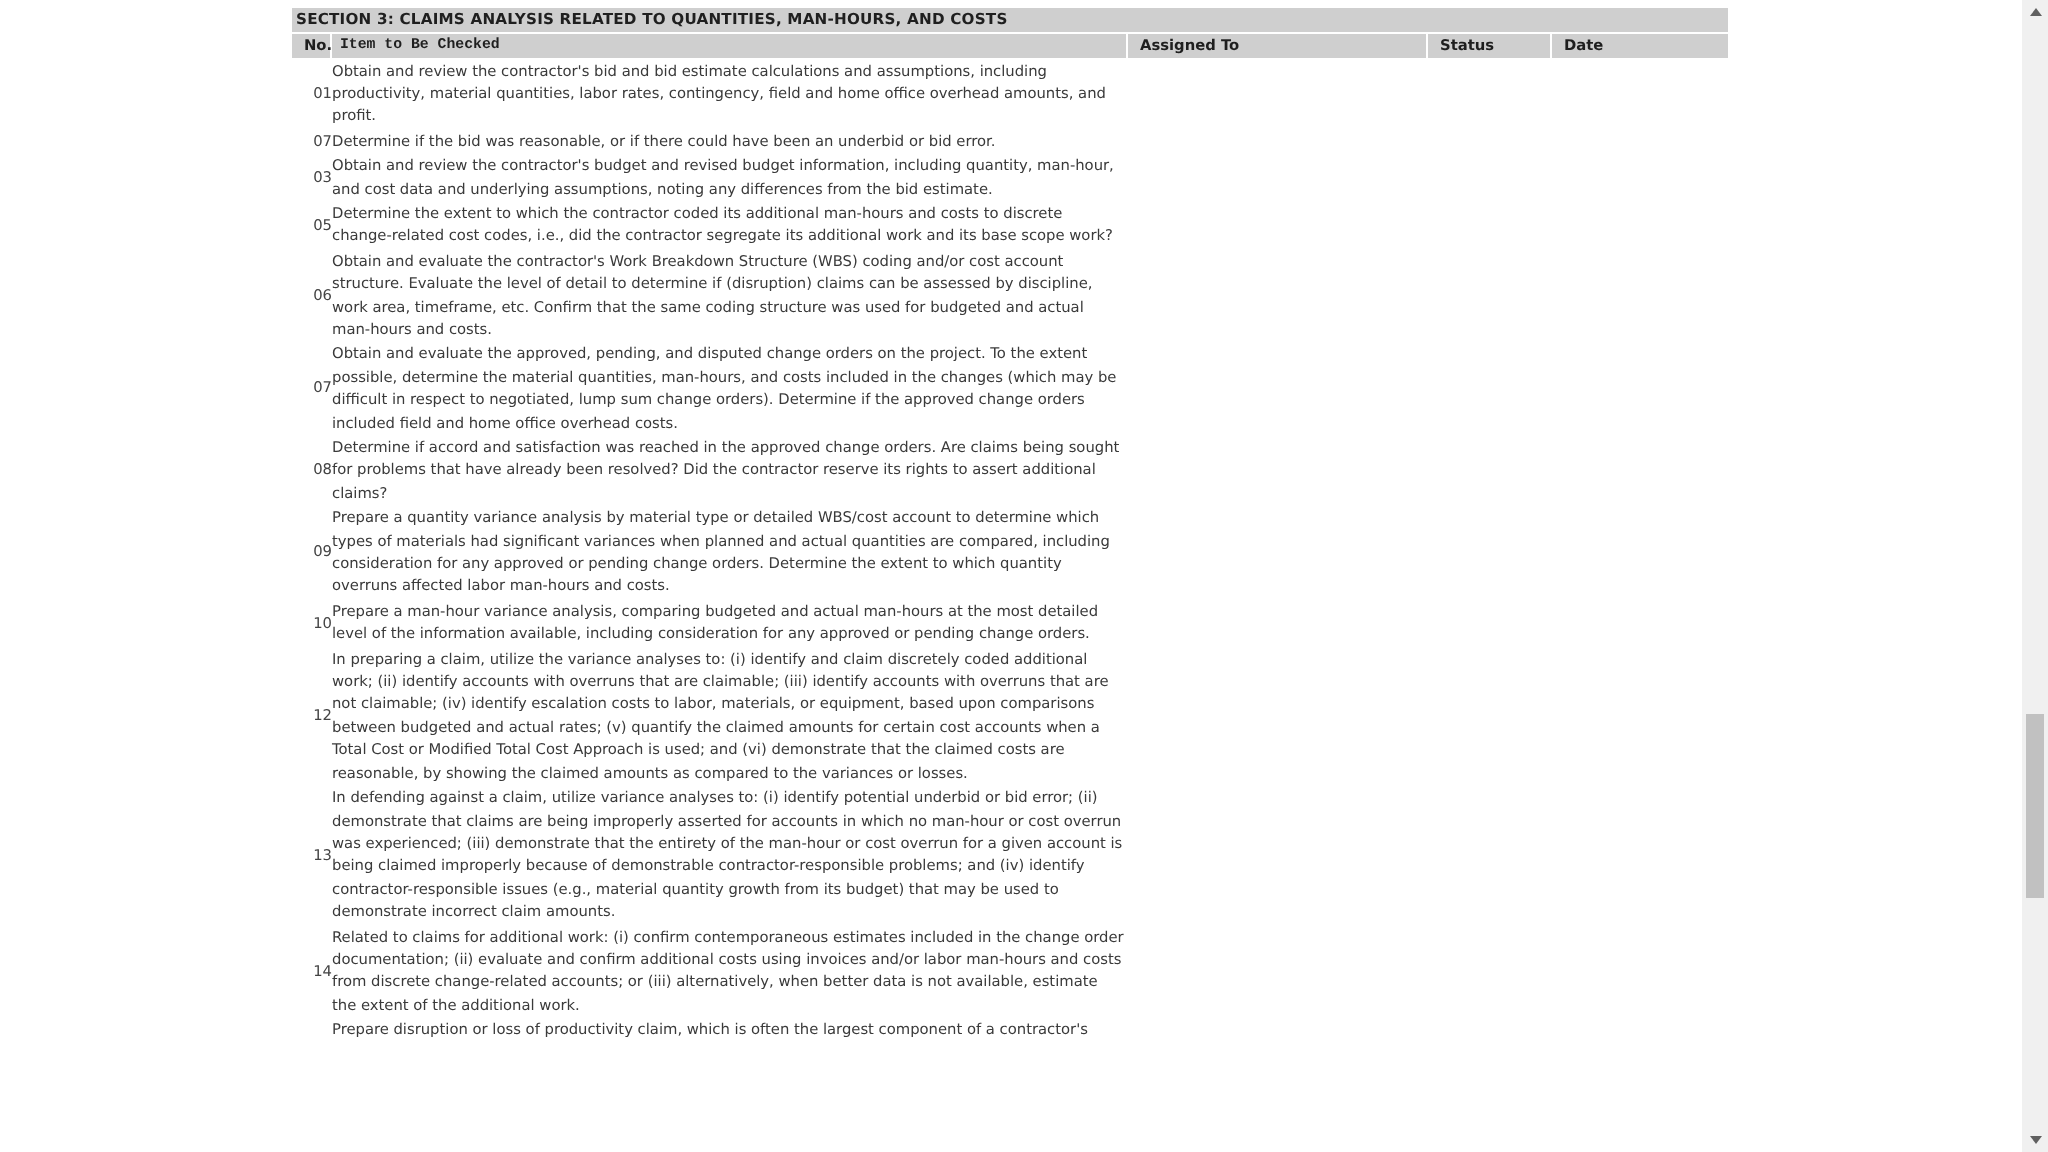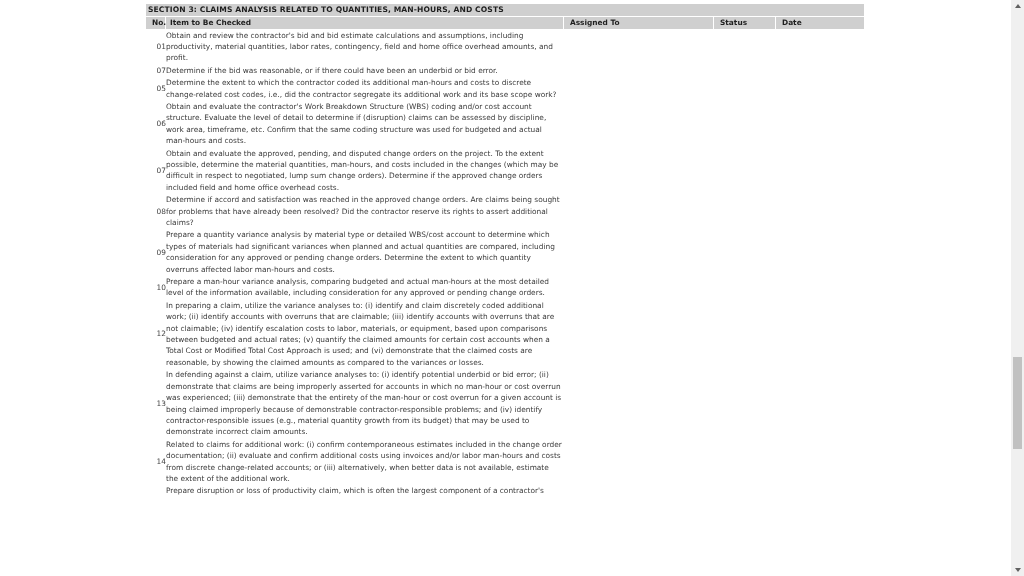--- a/index.html
+++ b/index.html
@@ -56,21 +56,21 @@
       font-weight: bold;
       color: #1f1f1f;
       text-align: left;
       font-size: 7.4px;
       height: 12px;
       line-height: 12px;
       padding: 0 6px;
       border-right: 1px solid #ffffff;
     }
     .header-row th:last-child { border-right: none; }
-    .header-row th.h-item { padding-left: 4px; }
+    .header-row th.h-item { padding-left: 4px; font-family: Liberation Mono, monospace; }
 
     tr.item-row td {
       vertical-align: middle;
       padding: 0;
     }
     td.no-cell {
       color: #444444;
       text-align: right;
       padding-left: 2px !important;
     }
@@ -159,20 +159,27 @@
           <td></td>
         </tr>
         <tr class="item-row">
           <td class="no-cell">07</td>
           <td class="item-cell">Determine if the bid was reasonable, or if there could have been an underbid or bid error.</td>
           <td></td>
           <td></td>
           <td></td>
         </tr>
         <tr class="item-row">
+          <td class="no-cell">03</td>
+          <td class="item-cell">Obtain and review the contractor's budget and revised budget information, including quantity, man-hour, and cost data and underlying assumptions, noting any differences from the bid estimate.</td>
+          <td></td>
+          <td></td>
+          <td></td>
+        </tr>
+        <tr class="item-row">
           <td class="no-cell">05</td>
           <td class="item-cell">Determine the extent to which the contractor coded its additional man-hours and costs to discrete change-related cost codes, i.e., did the contractor segregate its additional work and its base scope work?</td>
           <td></td>
           <td></td>
           <td></td>
         </tr>
         <tr class="item-row">
           <td class="no-cell">06</td>
           <td class="item-cell">Obtain and evaluate the contractor's Work Breakdown Structure (WBS) coding and/or cost account structure. Evaluate the level of detail to determine if (disruption) claims can be assessed by discipline, work area, timeframe, etc. Confirm that the same coding structure was used for budgeted and actual man-hours and costs.</td>
           <td></td>

